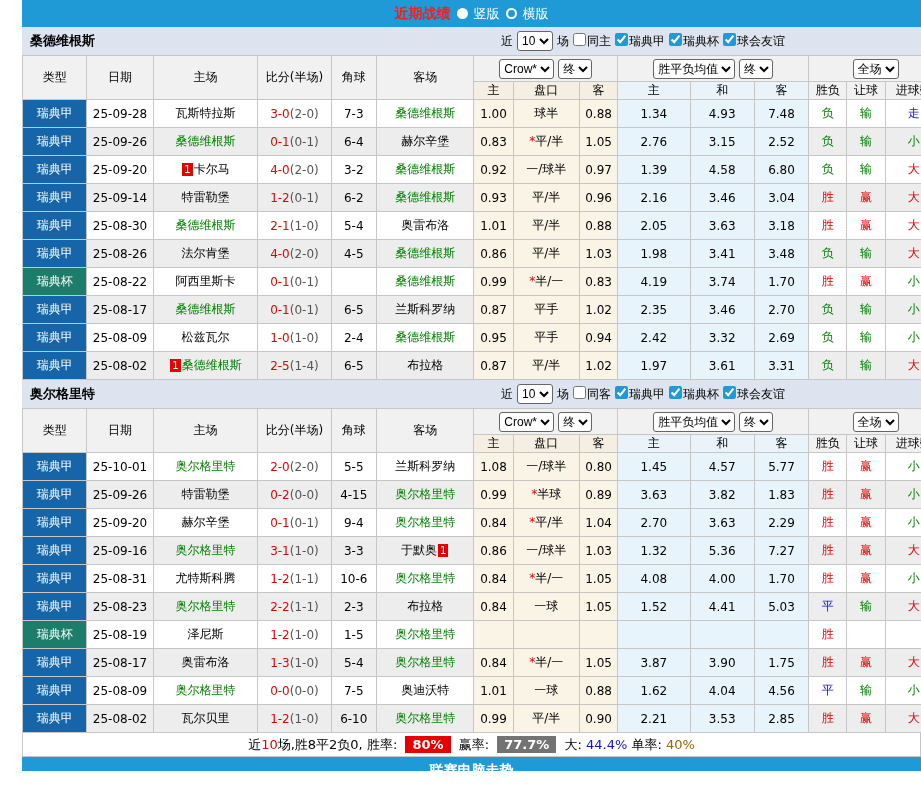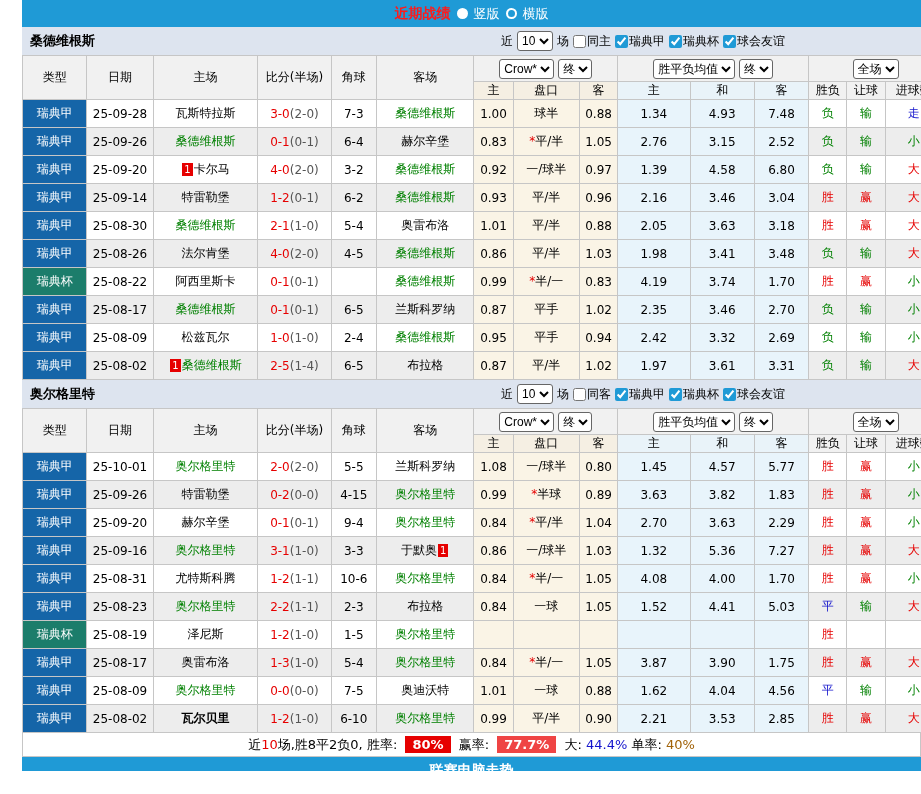--- a/index.html
+++ b/index.html
@@ -25,21 +25,21 @@
   .bottombar { height: 14px; background: #1f9ad6; overflow: hidden; text-align: center; }
   .bottombar span { color: #ffffff; font-weight: bold; font-size: 14px; display: inline-block; padding-top: 5px; }
 
   
   .section-head {
     height: 28px; background: #dde4ef;
     display: flex; align-items: center; padding: 0 8px; font-size: 12px;
   }
   .team-name { font-weight: bold; font-size: 13px; }
   .filters { display: flex; align-items: center; gap: 4px; margin-left: auto; margin-right: 128px; }
-  .filters label { display: flex; align-items: center; gap: 1px; }
+  .filters label { display: flex; gap: 1px; }
   input[type=checkbox] { accent-color: #1f9ad6; width: 13px; height: 13px; margin: 0; }
   select { font-size: 12px; height: 20px; background: #fff; border: 1px solid #666; border-radius: 3px; }
 
   
   table { border-collapse: collapse; table-layout: fixed; width: 921px; font-size: 12px; text-align: center; }
   th, td { border: 1px solid #c6c6c6; padding: 0 1px; height: 28px; overflow: hidden; white-space: nowrap; }
   thead th { background: #f1f1f1; font-weight: normal; }
   thead tr.hrow1 th { height: 26px; }
   thead tr.hrow2 th { height: 18px; }
   th.cream { background: #f5efe3; }
@@ -550,42 +550,42 @@
           <td class="c-avg">1.62</td>
           <td class="c-avg">4.04</td>
           <td class="c-avg">4.56</td>
           <td style="color: rgb(20, 20, 204);">平</td>
           <td style="color: rgb(0, 128, 0);">输</td>
           <td style="color: rgb(0, 128, 0);">小</td>
         </tr>
         <tr>
           <td class="c-type" style="background: rgb(21, 101, 168);">瑞典甲</td>
           <td>25-08-02</td>
-          <td><span class="team-link" style="color: rgb(0, 0, 0); font-weight: bold;">瓦尔贝里</span></td>
+          <td><span class="team-link" style="color: rgb(0, 0, 0);">瓦尔贝里</span></td>
           <td><span class="score">1-2</span><span class="half">(1-0)</span></td>
           <td>6-10</td>
           <td><span class="team-link" style="color: rgb(0, 128, 0);">奥尔格里特</span></td>
           <td class="c-odds">0.99</td>
           <td class="c-odds">平/半</td>
           <td class="c-odds">0.90</td>
           <td class="c-avg">2.21</td>
           <td class="c-avg">3.53</td>
           <td class="c-avg">2.85</td>
           <td style="color: rgb(230, 0, 0);">胜</td>
           <td style="color: rgb(230, 0, 0);">赢</td>
           <td style="color: rgb(230, 0, 0);">大</td>
         </tr>
       </tbody>
   </table>
 
   <div class="summary">
     <span>近</span><span class="red">10</span><span>场,胜8平2负0, 胜率:</span>
     <span class="pct-badge" style="background: rgb(230, 0, 0);">80%</span>
     <span>赢率:</span>
-    <span class="pct-badge" style="background: #ef4444;">77.7%</span>
+    <span class="pct-badge" style="background: #737373;">77.7%</span>
     <span>大:</span>
     <span style="color: rgb(20, 20, 204);">44.4%</span>
     <span>单率:</span>
     <span style="color: #a16207;">40%</span>
   </div>
 
   <div class="bottombar">
     <span>联赛电脑走势</span>
   </div>
 

